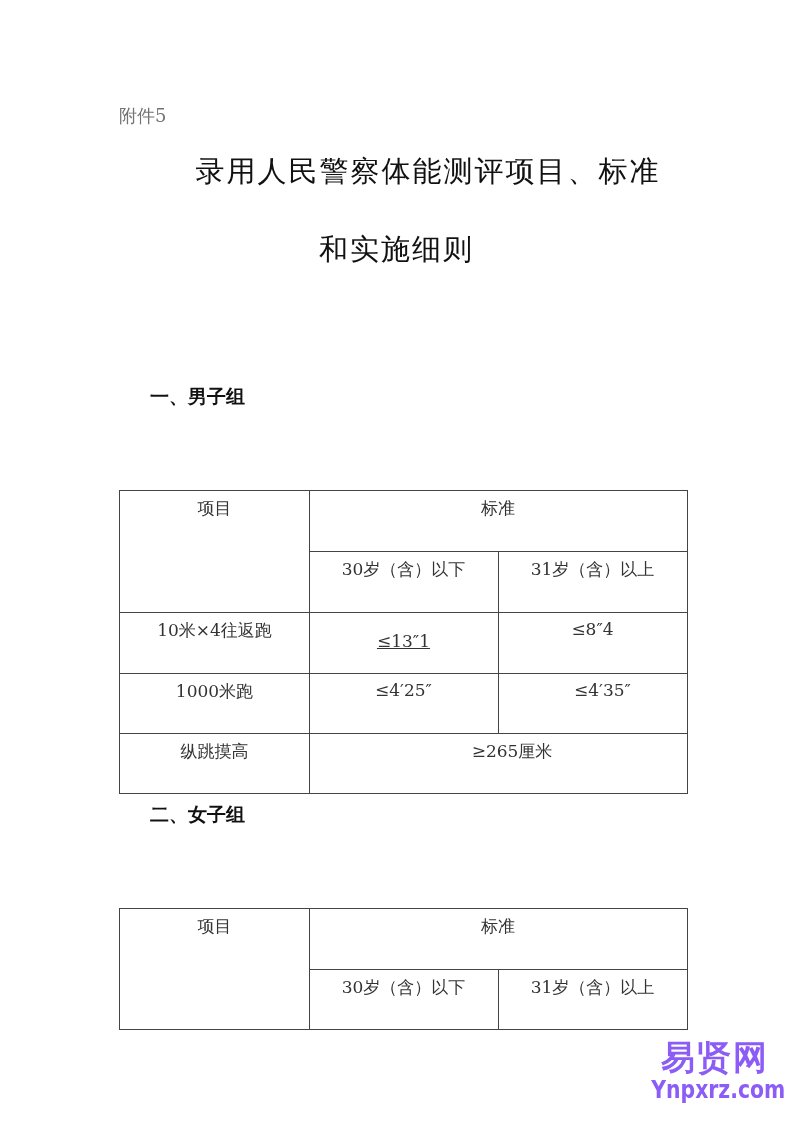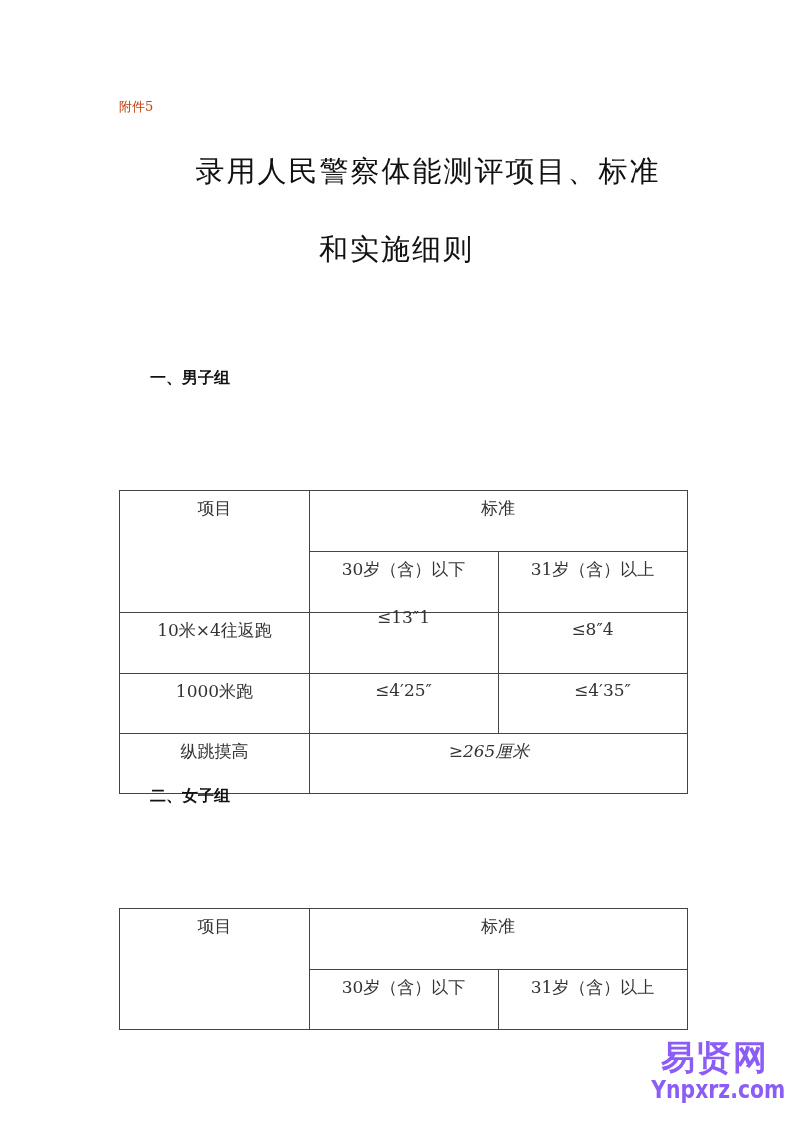--- a/index.html
+++ b/index.html
@@ -1,26 +1,26 @@
 <!DOCTYPE html>
 <html><head>
 <meta charset="utf-8">
 <style>
   html, body { margin: 0; padding: 0; background: #ffffff; }
   body {
     width: 793px; height: 1122px; position: relative; overflow: hidden;
     font-family: "DejaVu Serif", "Liberation Serif", serif; color: #1a1a1a;
   }
-  .attach { position: absolute; left: 119px; top: 98px; font-size: 13px; color: #c2410c; }
+  .attach { position: absolute; left: 119px; top: 104px; font-size: 18px; color: #737373; }
   .title1 { position: absolute; left: 0; width: 856px; top: 152px; text-align: center;
     font-family: "DejaVu Sans", "Liberation Sans", sans-serif; font-size: 29px; letter-spacing: 2px; color: #111; }
   .title2 { position: absolute; left: 0; width: 793px; top: 230px; text-align: center;
     font-family: Liberation Serif, serif; font-size: 29px; letter-spacing: 2px; color: #111; }
-  .section { position: absolute; left: 150px; font-size: 16px; font-weight: bold;
-    font-family: "DejaVu Sans", "Liberation Sans", sans-serif; color: #111; }
+  .section { position: absolute; left: 150px; font-size: 19px; font-weight: bold;
+    font-family: "DejaVu Sans", "Liberation Sans", sans-serif; color: #111; margin-top: 16px; }
   .tbl { position: absolute; left: 119px; width: 569px; border: 1px solid #444; box-sizing: border-box; margin-top: 40px; }
   .cell { position: absolute; box-sizing: border-box; text-align: center; font-size: 17px; color: #333; padding-top: 6px; }
   .hline { position: absolute; height: 1px; background: #444; }
   .vline { position: absolute; width: 1px; background: #444; }
   .watermark { position: absolute; left: 640px; top: 1038px; width: 150px; text-align: center; color: #8b5cf6; }
   .wm1 { font-family: "DejaVu Sans", sans-serif; font-size: 34px; font-weight: bold; letter-spacing: 2px; line-height: 38px; }
   .wm2 { font-family: "DejaVu Sans", sans-serif; font-size: 24px; font-weight: bold; line-height: 28px; transform: scaleX(0.85); }
 </style>
 </head>
 <body>
@@ -39,29 +39,29 @@
   <div class="hline" style="left:0; width:567px; top:121px;"></div>
   <div class="hline" style="left:0; width:567px; top:182px;"></div>
   <div class="hline" style="left:0; width:567px; top:242px;"></div>
 
   <div class="cell" style="left:0; width:189px; top:0;">项目</div>
   <div class="cell" style="left:189px; width:378px; top:0;">标准</div>
   <div class="cell" style="left:189px; width:189px; top:61px;">30岁（含）以下</div>
   <div class="cell" style="left:378px; width:189px; top:61px;">31岁（含）以上</div>
 
   <div class="cell" style="left:0; width:189px; top:122px;">10米×4往返跑</div>
-  <div class="cell" style="left:189px; width:189px; top:110px;">≤13″1</div>
+  <div class="cell" style="left:189px; width:189px; top:134px;text-decoration:underline;">≤13″1</div>
   <div class="cell" style="left:378px; width:189px; top:122px;">≤8″4</div>
 
   <div class="cell" style="left:0; width:189px; top:183px;">1000米跑</div>
   <div class="cell" style="left:189px; width:189px; top:183px;">≤4′25″</div>
   <div class="cell" style="left:378px; width:189px; top:183px;padding-left:20px;">≤4′35″</div>
 
   <div class="cell" style="left:0; width:189px; top:243px;">纵跳摸高</div>
-  <div class="cell" style="left:180px; width:378px; top:243px;font-style:italic;">≥265厘米</div>
+  <div class="cell" style="left:203px; width:378px; top:243px;">≥265厘米</div>
 </div>
 
 <div class="section" style="top:786px;">二、女子组</div>
 
 <div class="tbl" style="top:868px; height:122px;">
   <div class="vline" style="left:189px; top:0; height:120px;"></div>
   <div class="vline" style="left:378px; top:61px; height:59px;"></div>
   <div class="hline" style="left:189px; width:378px; top:60px;"></div>
 
   <div class="cell" style="left:0; width:189px; top:0;">项目</div>

